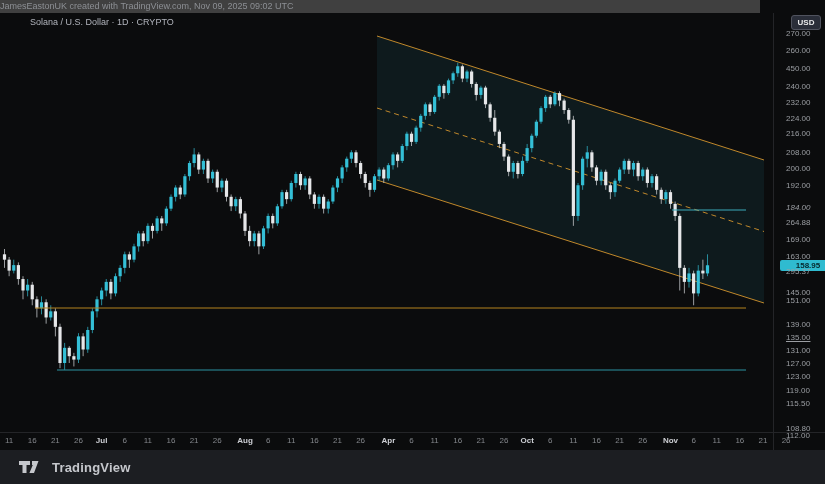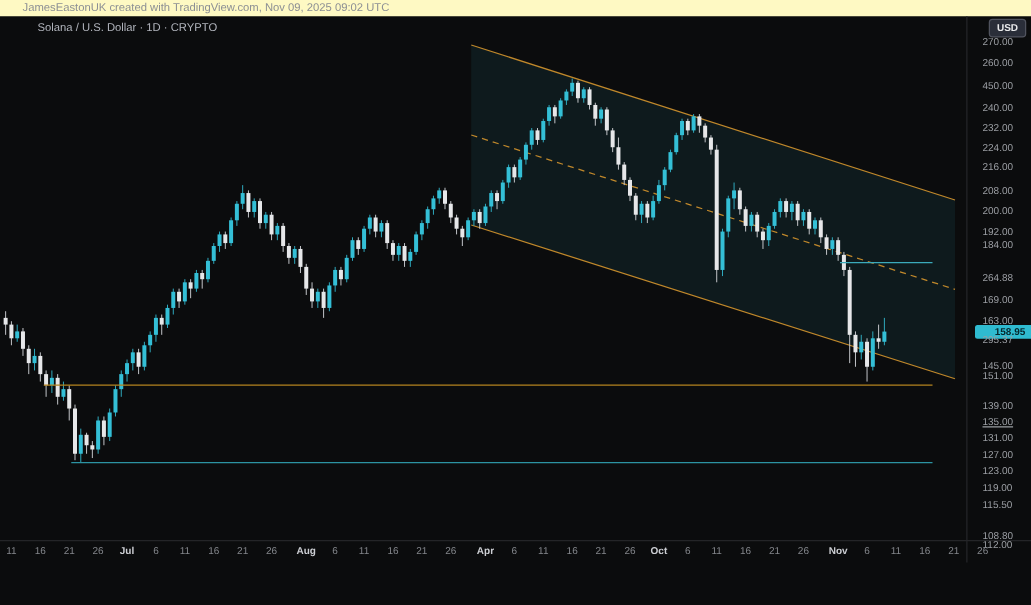--- a/index.html
+++ b/index.html
@@ -1,19 +1,19 @@
 <!DOCTYPE html>
 <html><head>
 <meta charset="utf-8">
 <style>
   html,body{margin:0;padding:0;background:#000;}
   .stage{position:relative;width:825px;height:484px;background:#0b0c0d;overflow:hidden;
          font-family:"Liberation Sans",sans-serif;-webkit-font-smoothing:antialiased;}
-  .topbar{position:absolute;left:0;top:0;width:825px;height:13px;background:#fef9c3;
-          color:#8c8f94;font-size:9px;line-height:13px;padding-left:18px;box-sizing:border-box;white-space:nowrap;}
+  .topbar{position:absolute;left:0;top:0;width:760px;height:13px;background:#404040;
+          color:#8c8f94;font-size:9px;line-height:13px;box-sizing:border-box;white-space:nowrap;}
   .symline{position:absolute;left:30px;top:17px;color:#b2b5bd;font-size:9px;white-space:nowrap;text-align:right;}
   svg.chart{position:absolute;left:0;top:0;}
   .vsep{position:absolute;left:773px;top:13px;width:1px;height:437px;background:#242528;}
   .hsep{position:absolute;left:0;top:432px;width:825px;height:1px;background:#242528;}
   .usd-badge{position:absolute;left:791px;top:15px;width:28px;height:13px;background:#2a2e39;
              border:1px solid #50535e;border-radius:3px;color:#e8e9ea;font-size:8px;font-weight:bold;
              text-align:center;line-height:13px;}
   .p-label{position:absolute;left:786px;color:#9b9ea3;font-size:8px;line-height:9px;white-space:nowrap;}
   .t-label{position:absolute;top:436px;color:#84878c;font-size:8px;transform:translateX(-50%);white-space:nowrap;}
   .t-label.month{color:#cdcfd4;font-weight:bold;}
@@ -370,21 +370,21 @@
   <div class="p-label" style="top: 29px;">270.00</div>
       <div class="p-label" style="top: 46px;">260.00</div>
       <div class="p-label" style="top: 64px;">450.00</div>
       <div class="p-label" style="top: 82px;">240.00</div>
       <div class="p-label" style="top: 98px;">232.00</div>
       <div class="p-label" style="top: 114px;">224.00</div>
       <div class="p-label" style="top: 129px;">216.00</div>
       <div class="p-label" style="top: 148px;">208.00</div>
       <div class="p-label" style="top: 164px;">200.00</div>
       <div class="p-label" style="top: 181px;">192.00</div>
-      <div class="p-label" style="top: 191px;">184.00</div>
+      <div class="p-label" style="top: 203px; font-style: italic;">184.00</div>
       <div class="p-label" style="top: 218px;">264.88</div>
       <div class="p-label" style="top: 235px;">169.00</div>
       <div class="p-label" style="top: 252px;">163.00</div>
       <div class="p-label" style="top: 267px;">295.37</div>
       <div class="p-label" style="top: 296px;">151.00</div>
       <div class="p-label" style="top: 288px;">145.00</div>
       <div class="p-label" style="top: 320px;">139.00</div>
       <div class="p-label" style="top: 333px; text-decoration: underline;">135.00</div>
       <div class="p-label" style="top: 346px;">131.00</div>
       <div class="p-label" style="top: 359px;">127.00</div>
@@ -425,14 +425,21 @@
       <div class="t-label" style="left: 619.625px;">21</div>
       <div class="t-label" style="left: 642.75px;">26</div>
       <div class="t-label month" style="left: 670.5px;">Nov</div>
       <div class="t-label" style="left: 693.625px;">6</div>
       <div class="t-label" style="left: 716.75px;">11</div>
       <div class="t-label" style="left: 739.875px;">16</div>
       <div class="t-label" style="left: 763px;">21</div>
       <div class="t-label" style="left: 786.125px;">26</div>
     </div>
 
+  <div class="footer">
+    <svg width="26" height="16" viewBox="0 0 26 16">
+      <path d="M1 2 h11 v4 h-3.5 v8 h-4 v-8 H1 z" fill="#c5c7cc"></path>
+      <path d="M14 2 h6.5 L16 14 h-4.6 l3.4-8 H14 z" fill="#c5c7cc"></path>
+    </svg>
+    <span class="brand">TradingView</span>
+  </div>
 
 </div>
 
 </body></html>

